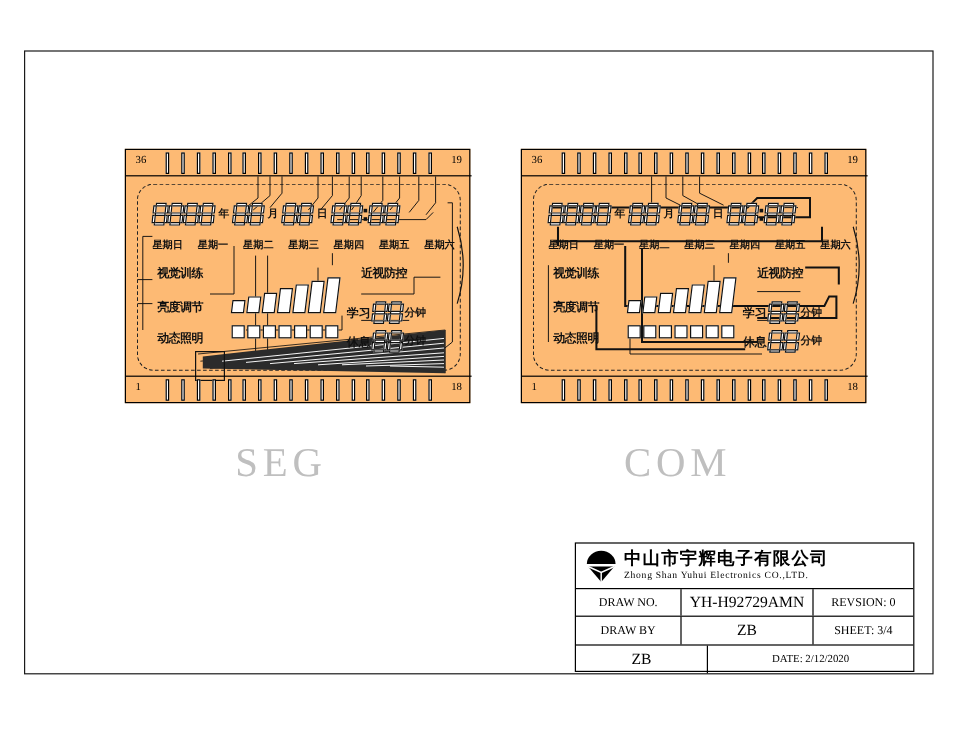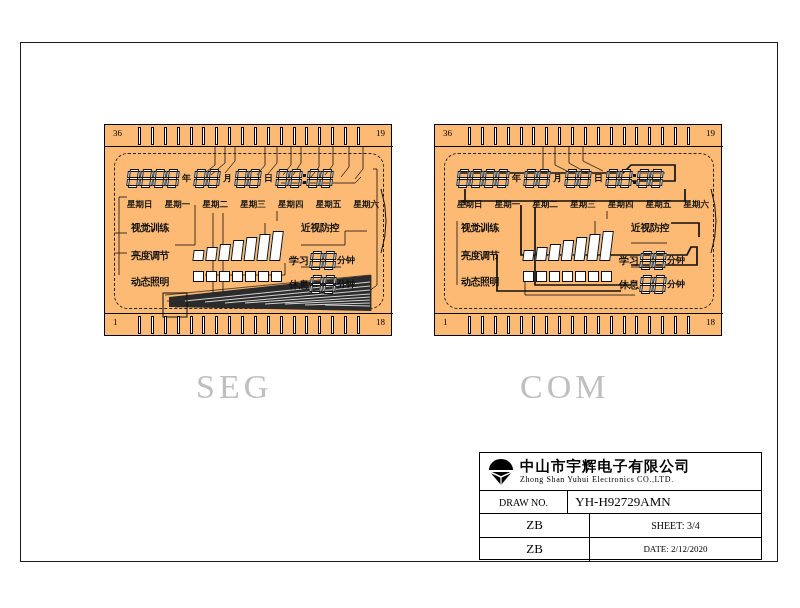--- a/index.html
+++ b/index.html
@@ -409,22 +409,24 @@
     </div>
     <div class="tb-names">
       <span class="cn-name">中山市宇辉电子有限公司</span>
       <span class="en-name">Zhong Shan Yuhui Electronics CO.,LTD.</span>
     </div>
   </div>
 
   <div class="tb-row">
     <div class="tb-c c1">DRAW NO.</div>
     <div class="tb-c c2 big">YH-H92729AMN</div>
+    <div class="tb-c c3">REVSION:   0</div>
   </div>
   <div class="tb-row">
+    <div class="tb-c c1">DRAW BY</div>
     <div class="tb-c c2 big">ZB</div>
     <div class="tb-c c3">SHEET: 3/4</div>
   </div>
   <div class="tb-row">
     <div class="tb-c c2 big">ZB</div>
     <div class="tb-c c3 small">DATE: 2/12/2020</div>
   </div>
 </div>
 
 </body></html>

